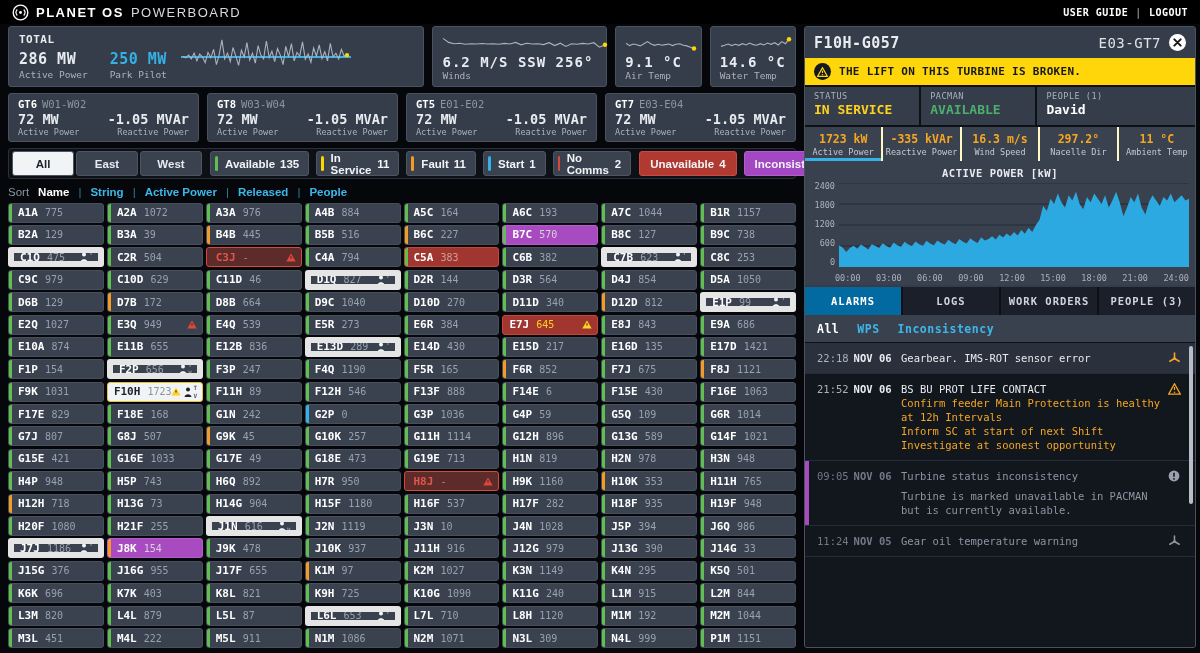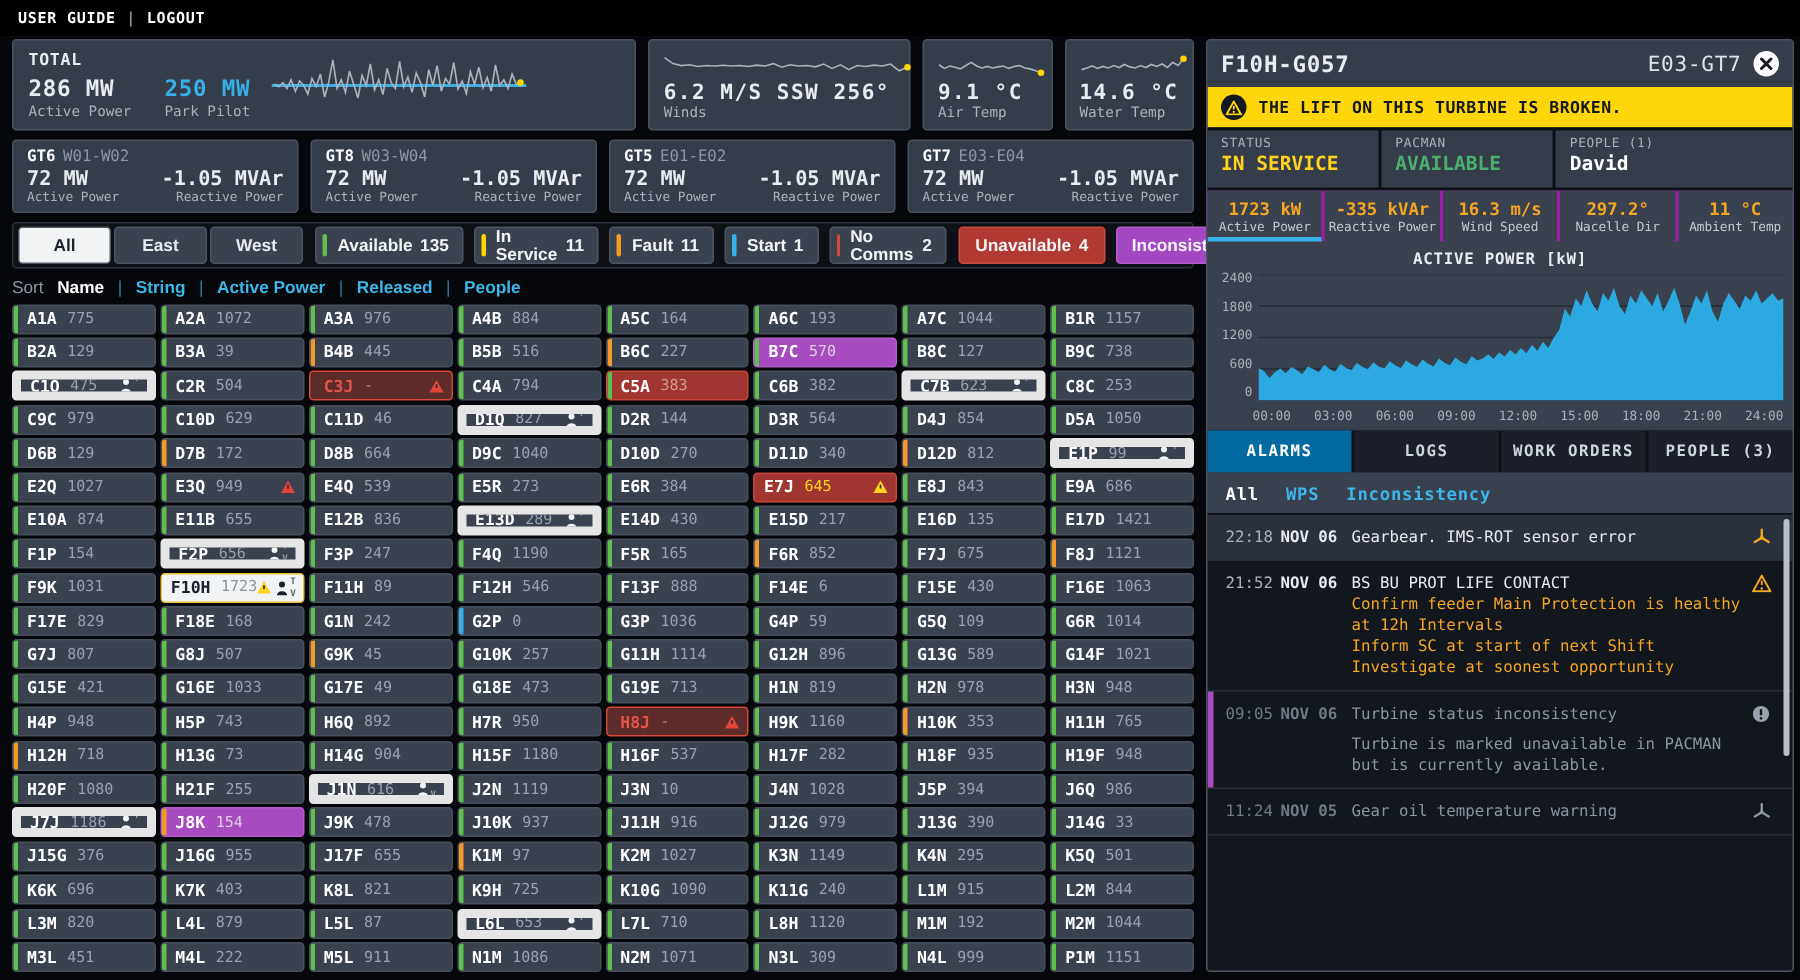--- a/index.html
+++ b/index.html
@@ -106,21 +106,21 @@
   .closebtn { width:17px; height:17px; border-radius:50%; background:#fff; display:flex; align-items:center; justify-content:center; cursor:pointer; }
   .banner { height:27px; background:#ffd60a; color:#14181f; display:flex; align-items:center; gap:8px; padding:0 9px;
             font-size:11px; font-weight:bold; letter-spacing:0.3px; }
   .banner-icon { width:17px; height:17px; border-radius:50%; background:#14181f; display:flex; align-items:center; justify-content:center; }
   .statusrow { height:42px; display:flex; gap:2px; background:#0d1015; border-top:2px solid #0d1015; border-bottom:2px solid #0d1015; }
   .scell { flex:1; background:#353d4a; padding:4px 9px; }
   .scell .sl { font-size:8.5px; color:#aab2bd; letter-spacing:0.5px; }
   .scell .sv { font-size:13px; font-weight:bold; margin-top:1px; }
   .sv.yellow { color:#ffd21e; } .sv.green { color:#4caf6d; } .sv.white { color:#fff; }
   .scell.people { flex:1.45; }
-  .statrow { height:34px; display:flex; gap:2px; background:#a21caf; }
+  .statrow { height:34px; display:flex; gap:2px; background:#fef9c3; }
   .stat { flex:1; background:#3a4250; display:flex; flex-direction:column; align-items:center; justify-content:center; cursor:pointer; position:relative; }
   .stat .v { font-size:11.5px; font-weight:bold; color:#f5a623; }
   .stat .l { font-size:8.5px; color:#c3cad3; margin-top:1px; }
   .stat.active::after { content:""; position:absolute; left:0; right:0; bottom:0; height:3px; background:#35b1e8; }
 
   .chartblock { padding:6px 0 2px 0; background:#39414e; }
   .charttitle { text-align:center; font-size:10.5px; font-weight:bold; letter-spacing:0.5px; margin-bottom:4px; }
   .chartwrap { display:flex; padding:0 6px 0 2px; }
   .ylabels { width:32px; height:84px; display:flex; flex-direction:column; justify-content:space-between; align-items:flex-end; padding-right:4px; }
   .ylabels span { font-size:8.5px; color:#aab2bd; line-height:8px; transform:translateY(-1px); }
@@ -148,20 +148,31 @@
   .arow.muted .atitle { color:#8b95a2; }
   .adetail { color:#f5a623; }
   .adetail.gray { color:#8b95a2; margin-top:6px; }
   .aicon { width:26px; flex-shrink:0; display:flex; justify-content:center; padding-top:1px; }
   .scrollbar { position:absolute; right:2px; top:3px; width:4px; height:158px; background:#b9bec6; border-radius:2px; }
 </style>
 </head>
 <body>
 
 <div class="topbar">
+  <div class="brand">
+    <span style="display:flex;">
+      <svg width="17" height="17" viewBox="0 0 20 20">
+          <circle cx="10" cy="10" r="8.6" fill="none" stroke="#fff" stroke-width="1.6"></circle>
+          <path d="M6.2 6.5 A5.2 5.2 0 0 0 6.2 13.5 M13.8 6.5 A5.2 5.2 0 0 1 13.8 13.5" fill="none" stroke="#fff" stroke-width="1.4"></path>
+          <circle cx="10" cy="10" r="1.7" fill="#fff"></circle>
+        </svg>
+    </span>
+    <span class="brand-main">PLANET OS</span>
+    <span class="brand-sub">POWERBOARD</span>
+  </div>
   <div class="toplinks">
     <a>USER GUIDE</a>
     <span class="sep">|</span>
     <a>LOGOUT</a>
   </div>
 </div>
 
 <div class="left-col">
 
   <div class="summary-row">

